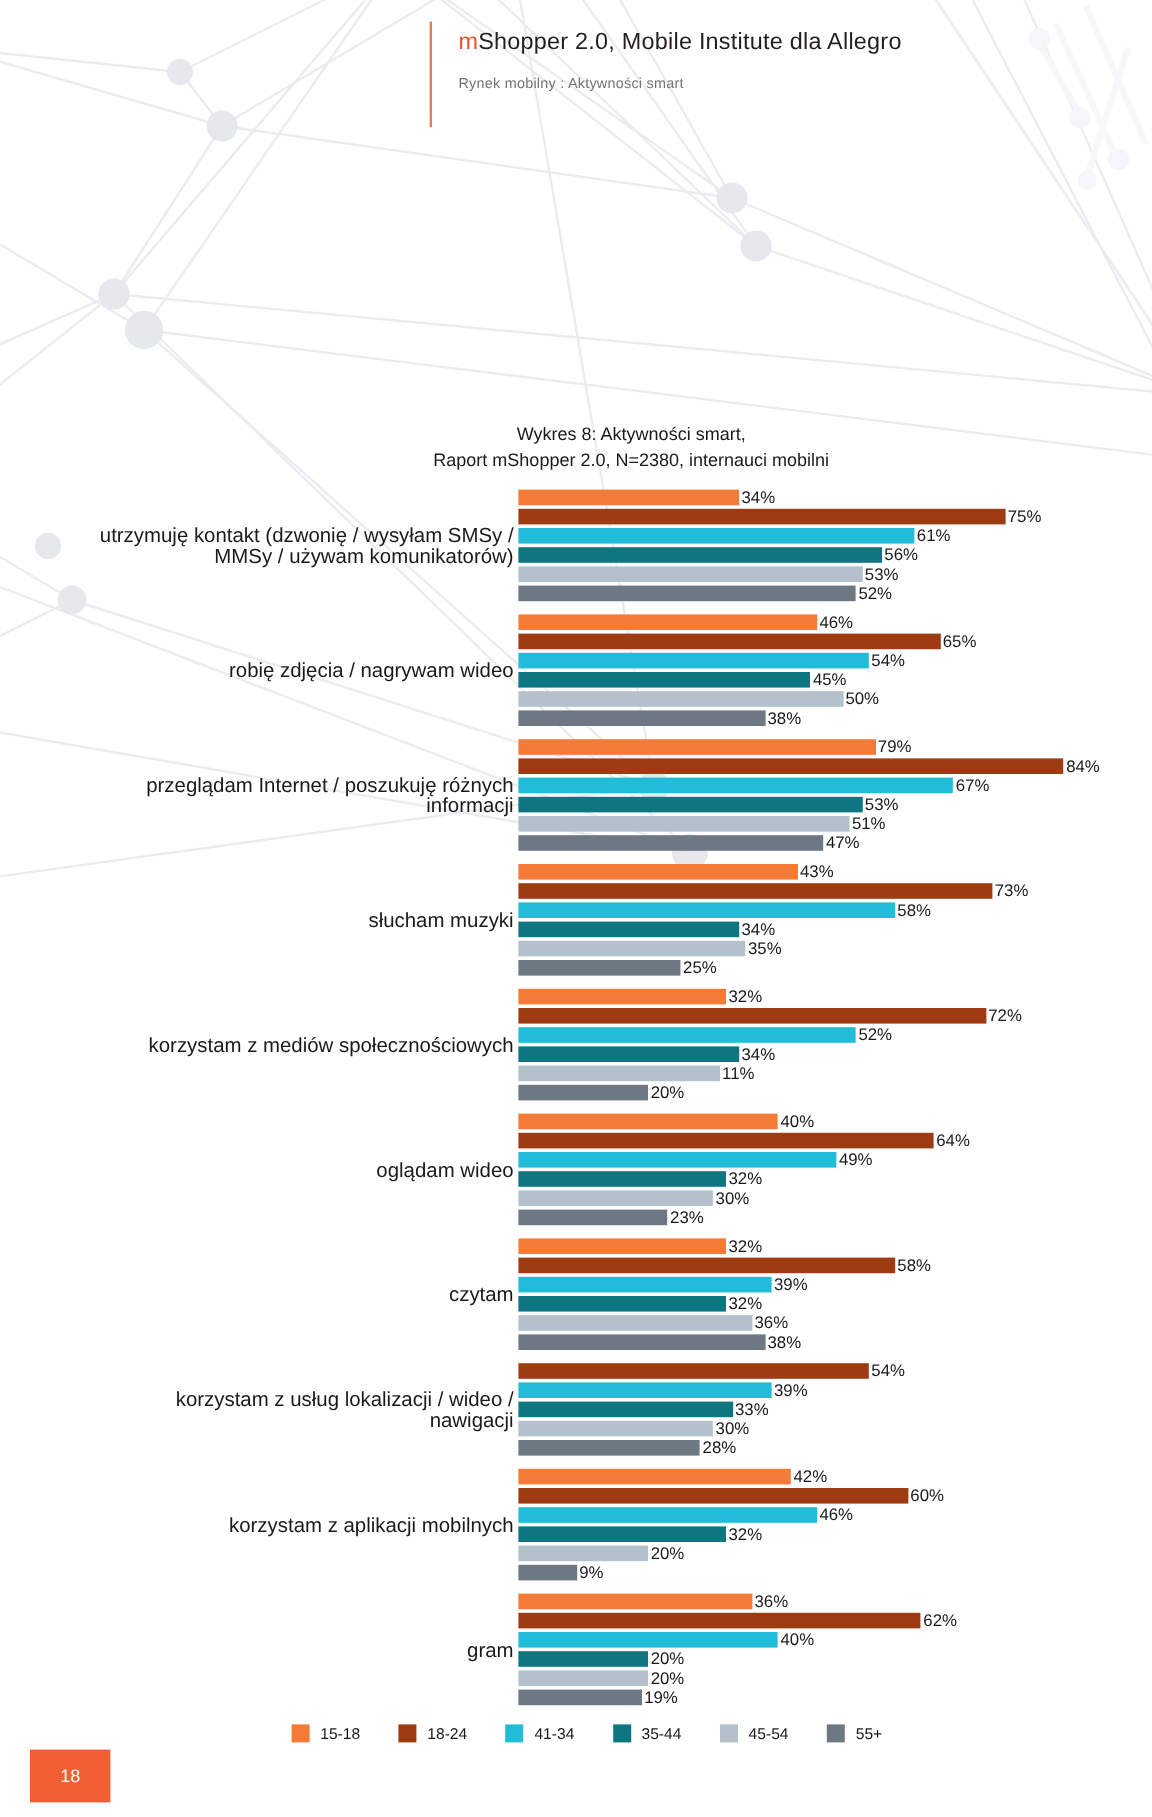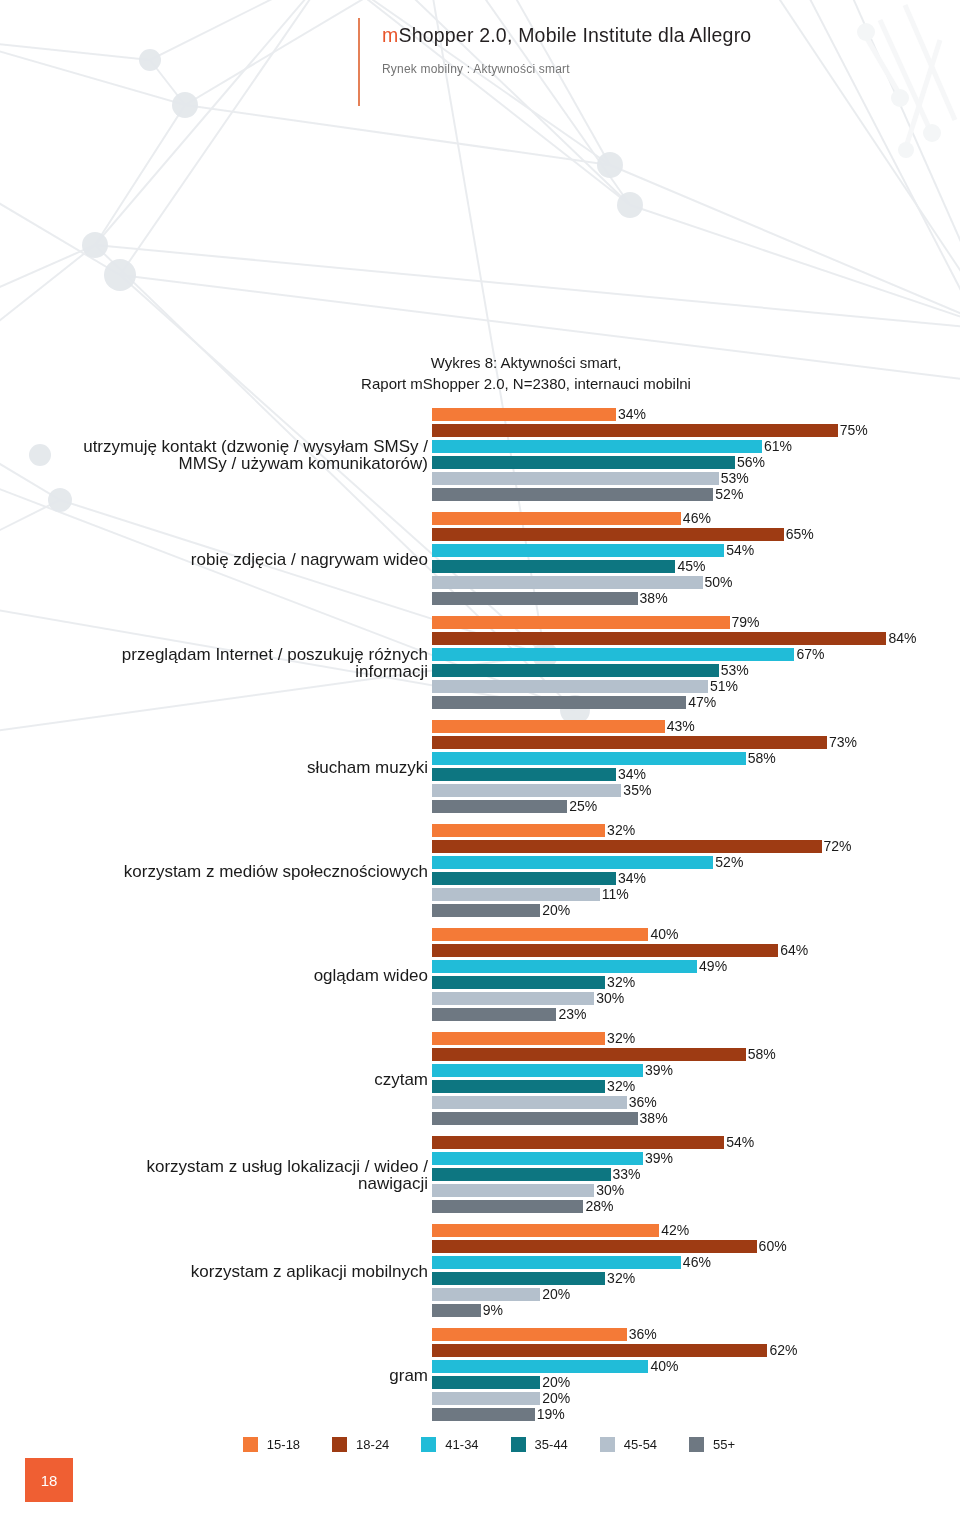--- a/index.html
+++ b/index.html
@@ -103,21 +103,21 @@
   .legend-swatch{
     width:15px;height:15px;display:block;margin-right:9px;
   }
   .legend-label{
     font-size:13px;color:#1a1a1a;
   }
 
   
   #page-badge{
     position:absolute;left:25px;top:1458px;
-    width:48px;height:44px;
+    width:67px;height:44px;
     background:#ef5f33;
     display:flex;align-items:center;justify-content:center;
     color:#ffffff;font-size:15px;z-index:3;
   }
 </style>
 </head>
 <body>
 
 <svg id="bg-network" viewBox="0 0 960 1514" preserveAspectRatio="none">
   <g stroke="#e9ecef" stroke-width="2" fill="none" opacity="0.95">

